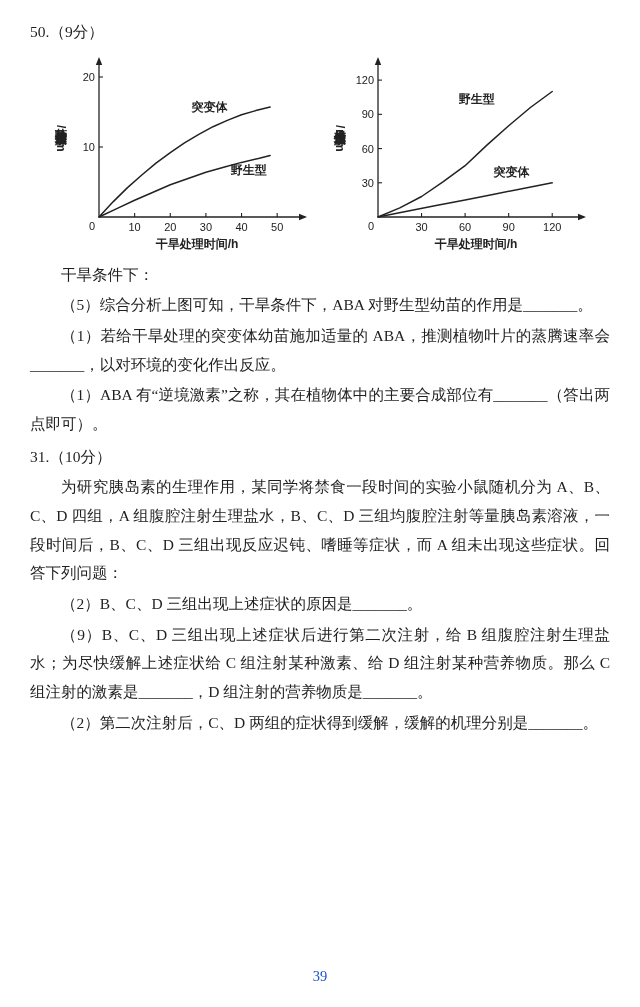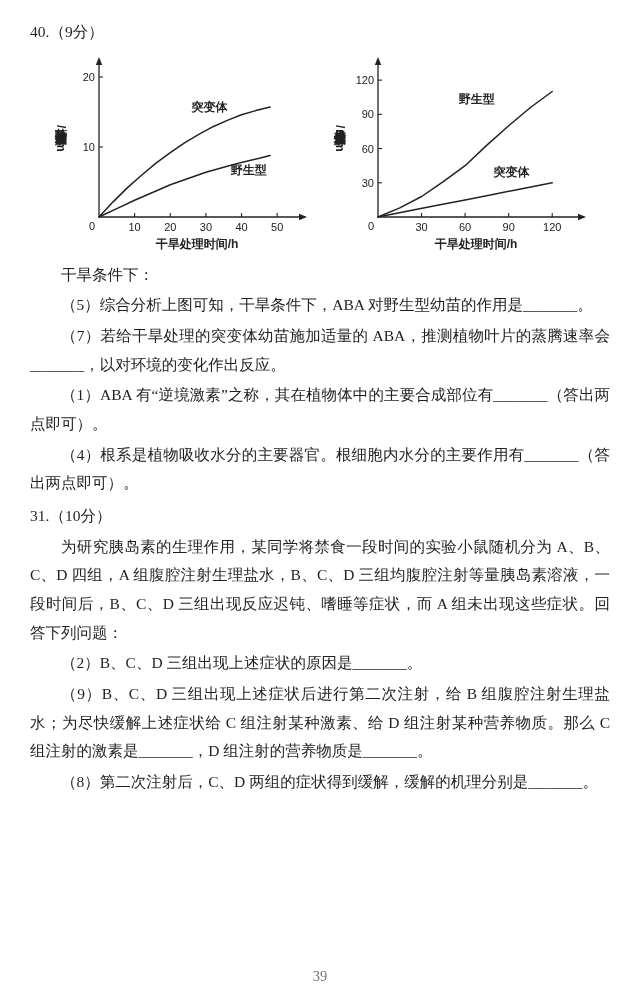--- a/index.html
+++ b/index.html
@@ -43,30 +43,30 @@
     padding-bottom: 40px;
     color: #222;
     font-family: "Liberation Sans", "DejaVu Sans", sans-serif;
   }
   svg.chart-svg { display: block; font-family: "Liberation Sans", "DejaVu Sans", sans-serif; }
   footer {
     margin-top: auto;
     text-align: center;
     padding: 12px 0 10px 0;
     font-size: 14.5px;
-    color: #737373;
+    color: #1d4ed8;
   }
 </style>
 </head>
 <body>
 
 <div class="paper">
 
   <section>
-    <p class="para qheader">40.（9分）</p>
+    <p class="para qheader">50.（9分）</p>
 
     <div class="charts">
       <figure class="chart">
         <div class="ylab">茎叶长度增加值/mm</div>
         <svg class="chart-svg" width="240" height="202">
             <line x1="30" y1="162" x2="236" y2="162" stroke="#222" stroke-width="1.3"></line>
             <line x1="30" y1="162" x2="30" y2="4" stroke="#222" stroke-width="1.3"></line>
             <path d="M238 162 l-8 -3.2 v6.4 z" fill="#222"></path>
             <path d="M30 2 l-3.2 8 h6.4 z" fill="#222"></path>
             <text x="26" y="175" text-anchor="end" font-size="11" fill="#222">0</text>
@@ -120,33 +120,32 @@
             <text x="128.72592592592594" y="47.92592592592594" text-anchor="middle" font-size="12" font-weight="bold" fill="#222">野生型</text>
             <polyline points="30.0,162.0 59.0,156.3 88.1,150.6 117.1,144.9 146.1,139.2 175.2,133.5 204.2,127.8" fill="none" stroke="#222" stroke-width="1.5" stroke-linecap="round" stroke-linejoin="round"></polyline>
             <text x="163.57037037037037" y="120.93333333333334" text-anchor="middle" font-size="12" font-weight="bold" fill="#222">突变体</text>
           </svg>
       </figure>
     </div>
 
     <p class="para indent">干旱条件下：</p>
     <div>
         <p class="para indent">（5）综合分析上图可知，干旱条件下，ABA 对野生型幼苗的作用是_______。</p>
-        <p class="para indent">（7）若给干旱处理的突变体幼苗施加适量的 ABA，推测植物叶片的蒸腾速率会_______，以对环境的变化作出反应。</p>
+        <p class="para indent">（1）若给干旱处理的突变体幼苗施加适量的 ABA，推测植物叶片的蒸腾速率会_______，以对环境的变化作出反应。</p>
         <p class="para indent">（1）ABA 有“逆境激素”之称，其在植物体中的主要合成部位有_______（答出两点即可）。</p>
-        <p class="para indent">（4）根系是植物吸收水分的主要器官。根细胞内水分的主要作用有_______（答出两点即可）。</p>
       </div>
   </section>
 
   <section>
     <p class="para qheader">31.（10分）</p>
     <p class="para indent">为研究胰岛素的生理作用，某同学将禁食一段时间的实验小鼠随机分为 A、B、C、D 四组，A 组腹腔注射生理盐水，B、C、D 三组均腹腔注射等量胰岛素溶液，一段时间后，B、C、D 三组出现反应迟钝、嗜睡等症状，而 A 组未出现这些症状。回答下列问题：</p>
     <div>
         <p class="para indent">（2）B、C、D 三组出现上述症状的原因是_______。</p>
         <p class="para indent">（9）B、C、D 三组出现上述症状后进行第二次注射，给 B 组腹腔注射生理盐水；为尽快缓解上述症状给 C 组注射某种激素、给 D 组注射某种营养物质。那么 C 组注射的激素是_______，D 组注射的营养物质是_______。</p>
-        <p class="para indent">（8）第二次注射后，C、D 两组的症状得到缓解，缓解的机理分别是_______。</p>
+        <p class="para indent">（2）第二次注射后，C、D 两组的症状得到缓解，缓解的机理分别是_______。</p>
       </div>
   </section>
 
   <footer>
     <span>39</span>
   </footer>
 
 </div>
 
 </body></html>

